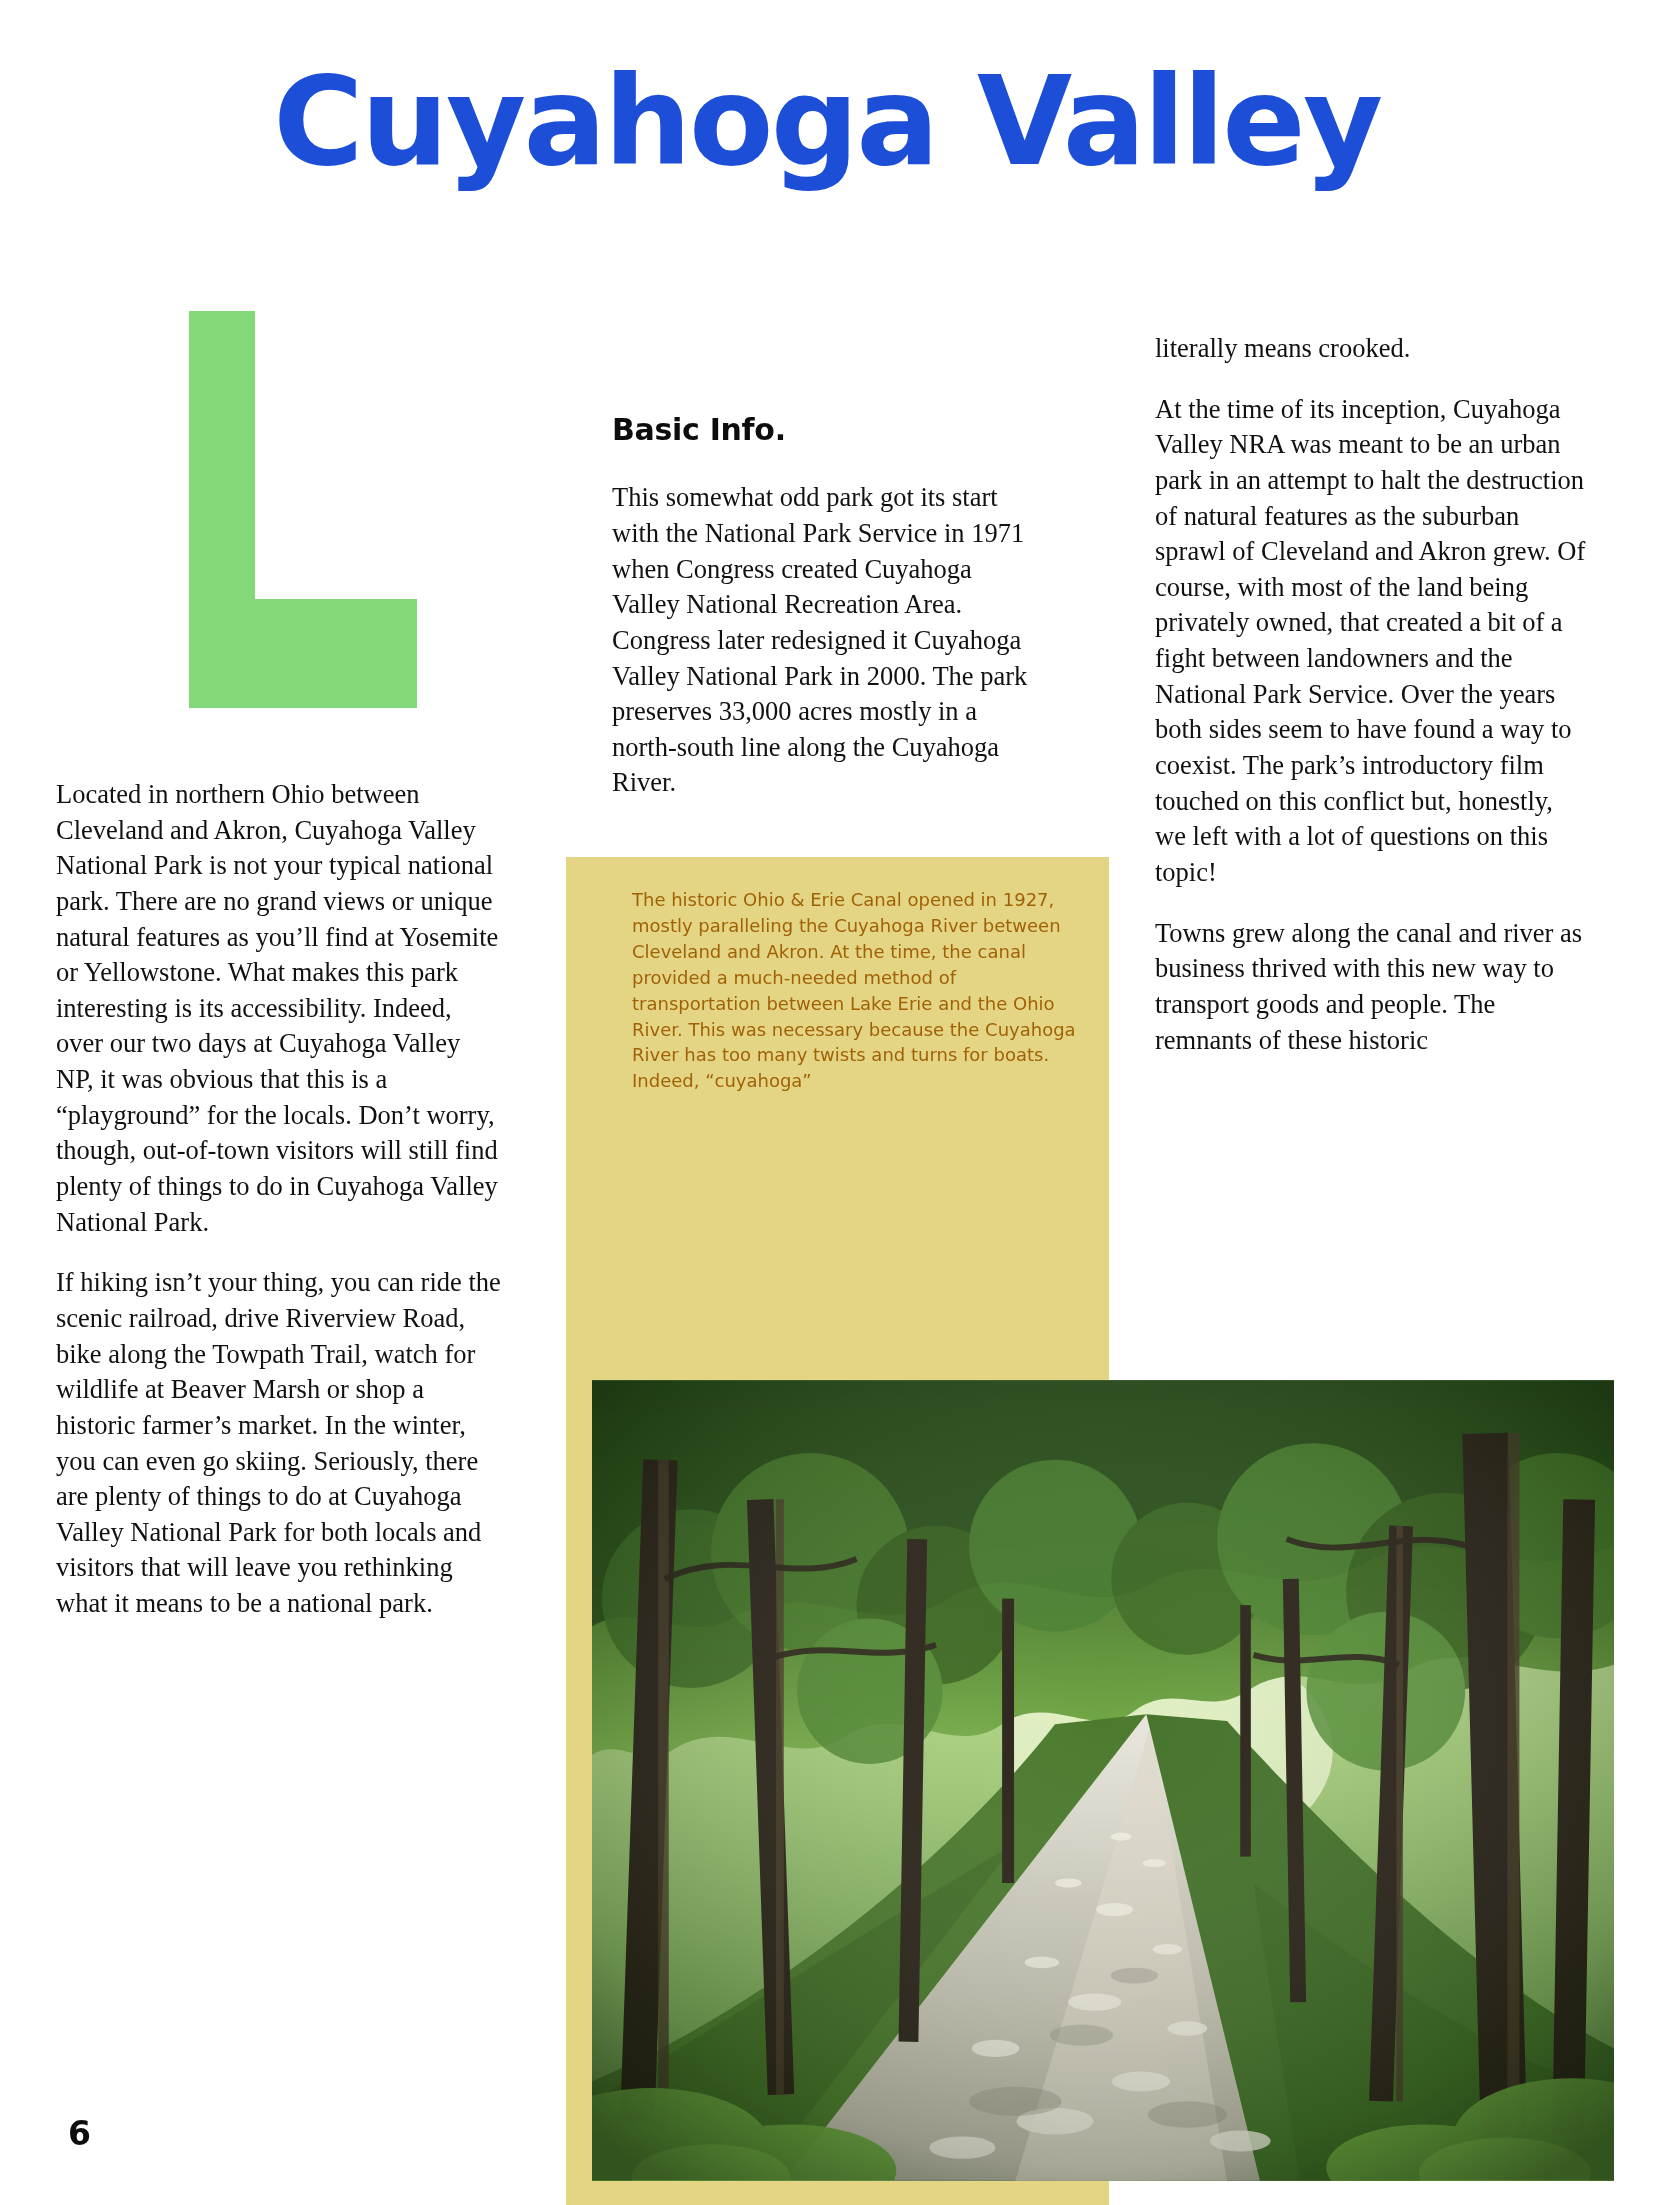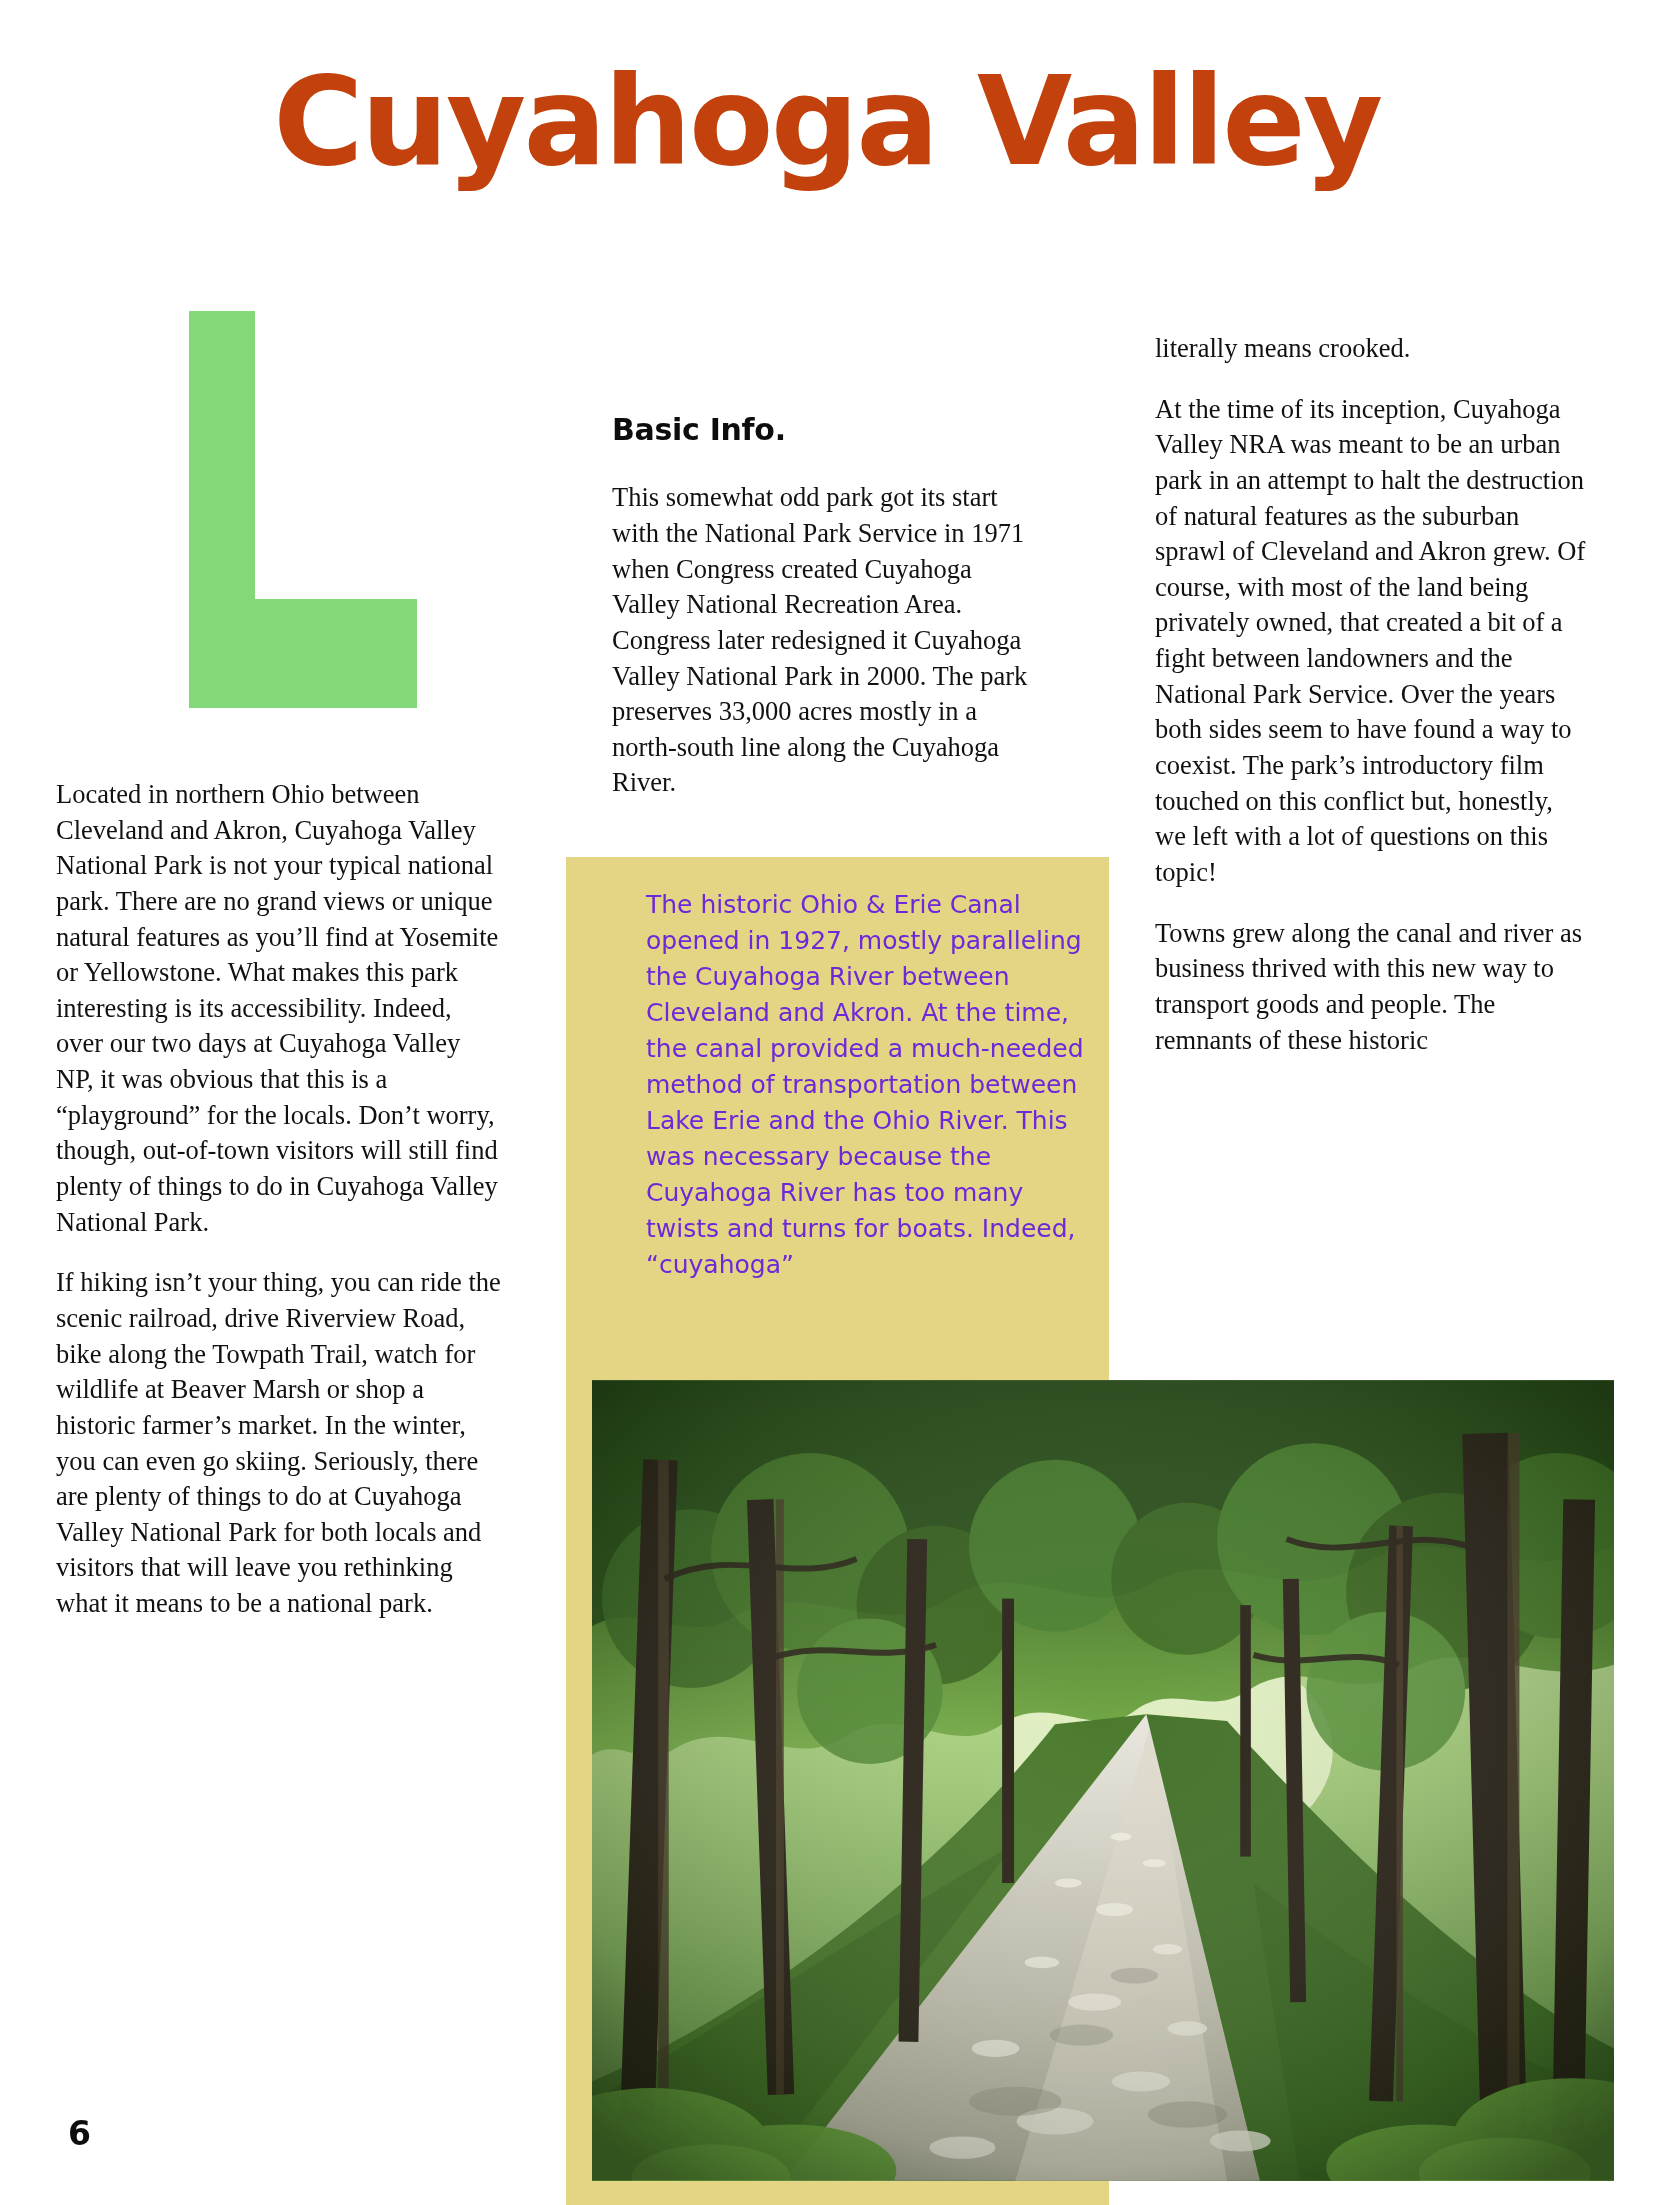--- a/index.html
+++ b/index.html
@@ -23,21 +23,21 @@
     top: 60px;
     width: 1654px;
     text-align: center;
   }
   .title {
     font-family: "DejaVu Sans", sans-serif;
     font-weight: 700;
     font-size: 123px;
     letter-spacing: -2.6px;
     line-height: 1.0;
-    color: #c2410c;
+    color: #1d4ed8;
     margin: 0;
   }
   .byline {
     font-family: "DejaVu Sans", sans-serif;
     font-weight: 400;
     font-size: 23px;
     color: #2b2b2b;
     margin-top: 16px;
     letter-spacing: 0.2px;
   }
@@ -111,27 +111,27 @@
   .sidebar-box {
     position: absolute;
     left: 566px;
     top: 857px;
     width: 543px;
     height: 1348px;
     background: #e4d585;
   }
   .sidebar-text {
     position: absolute;
-    left: 646px;
+    left: 632px;
     top: 887px;
     width: 450px;
     font-family: "DejaVu Sans", sans-serif;
-    font-size: 25px;
+    font-size: 18px;
     line-height: 1.44;
-    color: #6d28d9;
+    color: #a16207;
   }
   .sidebar-text p { margin: 0; }
 
   
   .photo {
     position: absolute;
     left: 592px;
     top: 1380px;
     width: 1022px;
     height: 801px;

